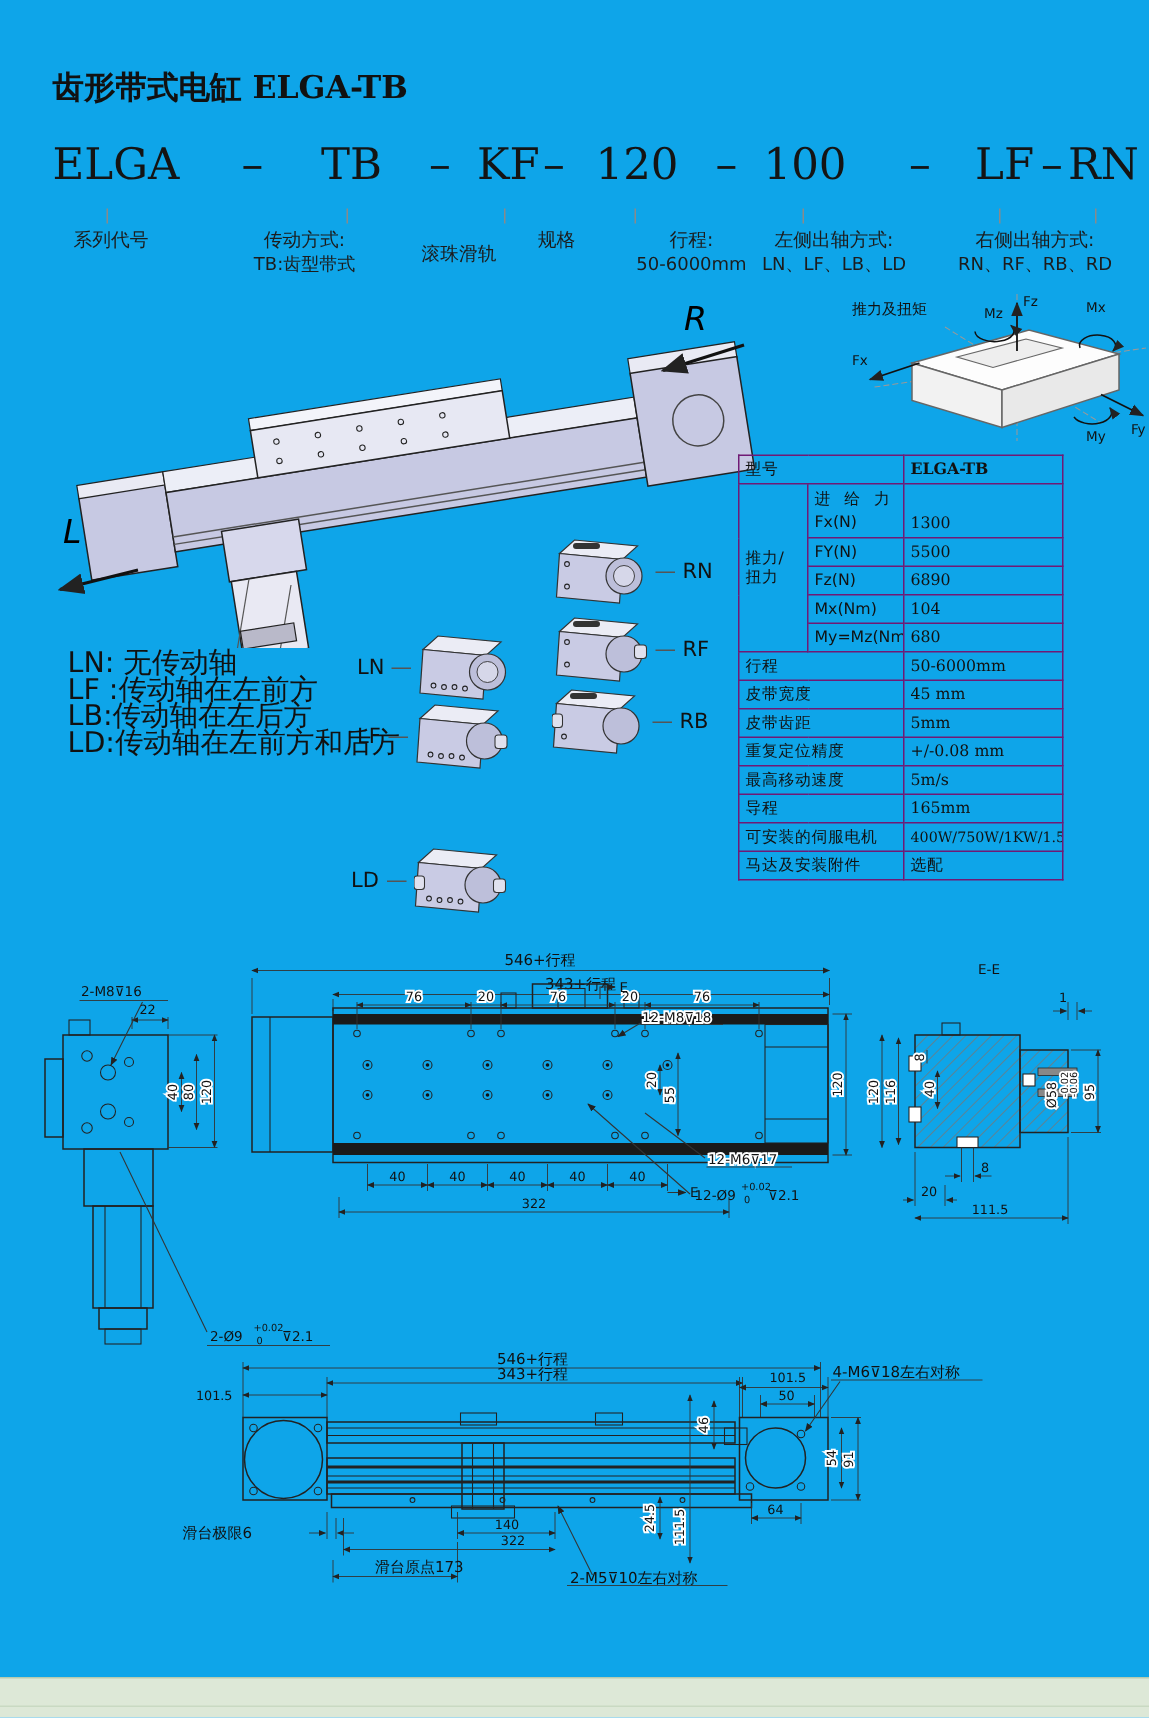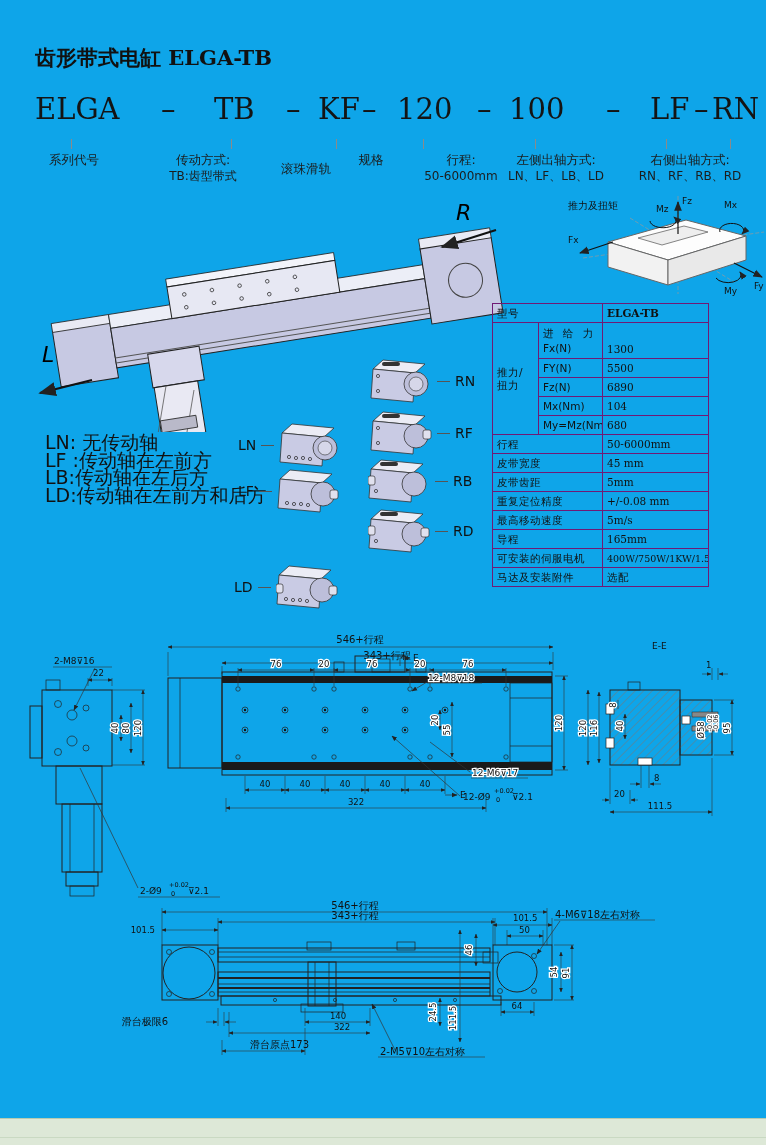--- a/index.html
+++ b/index.html
@@ -322,33 +322,20 @@
     <svg width="62" height="50" viewBox="0 0 62 50">
       <polygon points="3,13 13,4 55,8 45,17" fill="#ebecf5" stroke="#333" stroke-width=".8"></polygon>
       <rect x="12" y="6" width="18" height="4" rx="2" fill="#333"></rect>
       <polygon points="3,13 45,17 43,46 1,42" fill="#c9cbe4" stroke="#333" stroke-width=".8"></polygon>
       <circle cx="46" cy="28" r="12" fill="#bdbfda" stroke="#333" stroke-width=".8"></circle>
       <rect x="0" y="20" width="7" height="9" rx="2" fill="#e0e1ee" stroke="#333" stroke-width=".7"></rect>
       <circle cx="8" cy="35" r="1.6" class="o2"></circle>
     </svg>
     <span class="optline"></span>
       <span>RB</span>
-  </div>
-  <div class="opt" style="left:368px;top:506px">
-    <svg width="62" height="50" viewBox="0 0 62 50">
-      <polygon points="3,13 13,4 55,8 45,17" fill="#ebecf5" stroke="#333" stroke-width=".8"></polygon>
-      <rect x="12" y="6" width="18" height="4" rx="2" fill="#333"></rect>
-      <polygon points="3,13 45,17 43,46 1,42" fill="#c9cbe4" stroke="#333" stroke-width=".8"></polygon>
-      <circle cx="46" cy="28" r="12" fill="#bdbfda" stroke="#333" stroke-width=".8"></circle>
-      <rect x="53" y="22" width="8" height="9" rx="2" fill="#e0e1ee" stroke="#333" stroke-width=".7"></rect>
-      <rect x="0" y="20" width="7" height="9" rx="2" fill="#e0e1ee" stroke="#333" stroke-width=".7"></rect>
-      <circle cx="8" cy="35" r="1.6" class="o2"></circle>
-    </svg>
-    <span class="optline"></span>
-      <span>RD</span>
   </div>
 
   <svg class="absvg" style="left:20px;top:618px" width="746" height="300" viewBox="0 0 746 300">
 
     <g>
       <rect x="10" y="88" width="12" height="52" class="o"></rect>
       <rect x="22" y="72" width="70" height="76" class="o"></rect>
       <rect x="26" y="62" width="14" height="10" class="o2"></rect>
       <circle cx="38" cy="86" r="3.5" class="o2"></circle>
         <circle cx="38" cy="134" r="3.5" class="o2"></circle>

